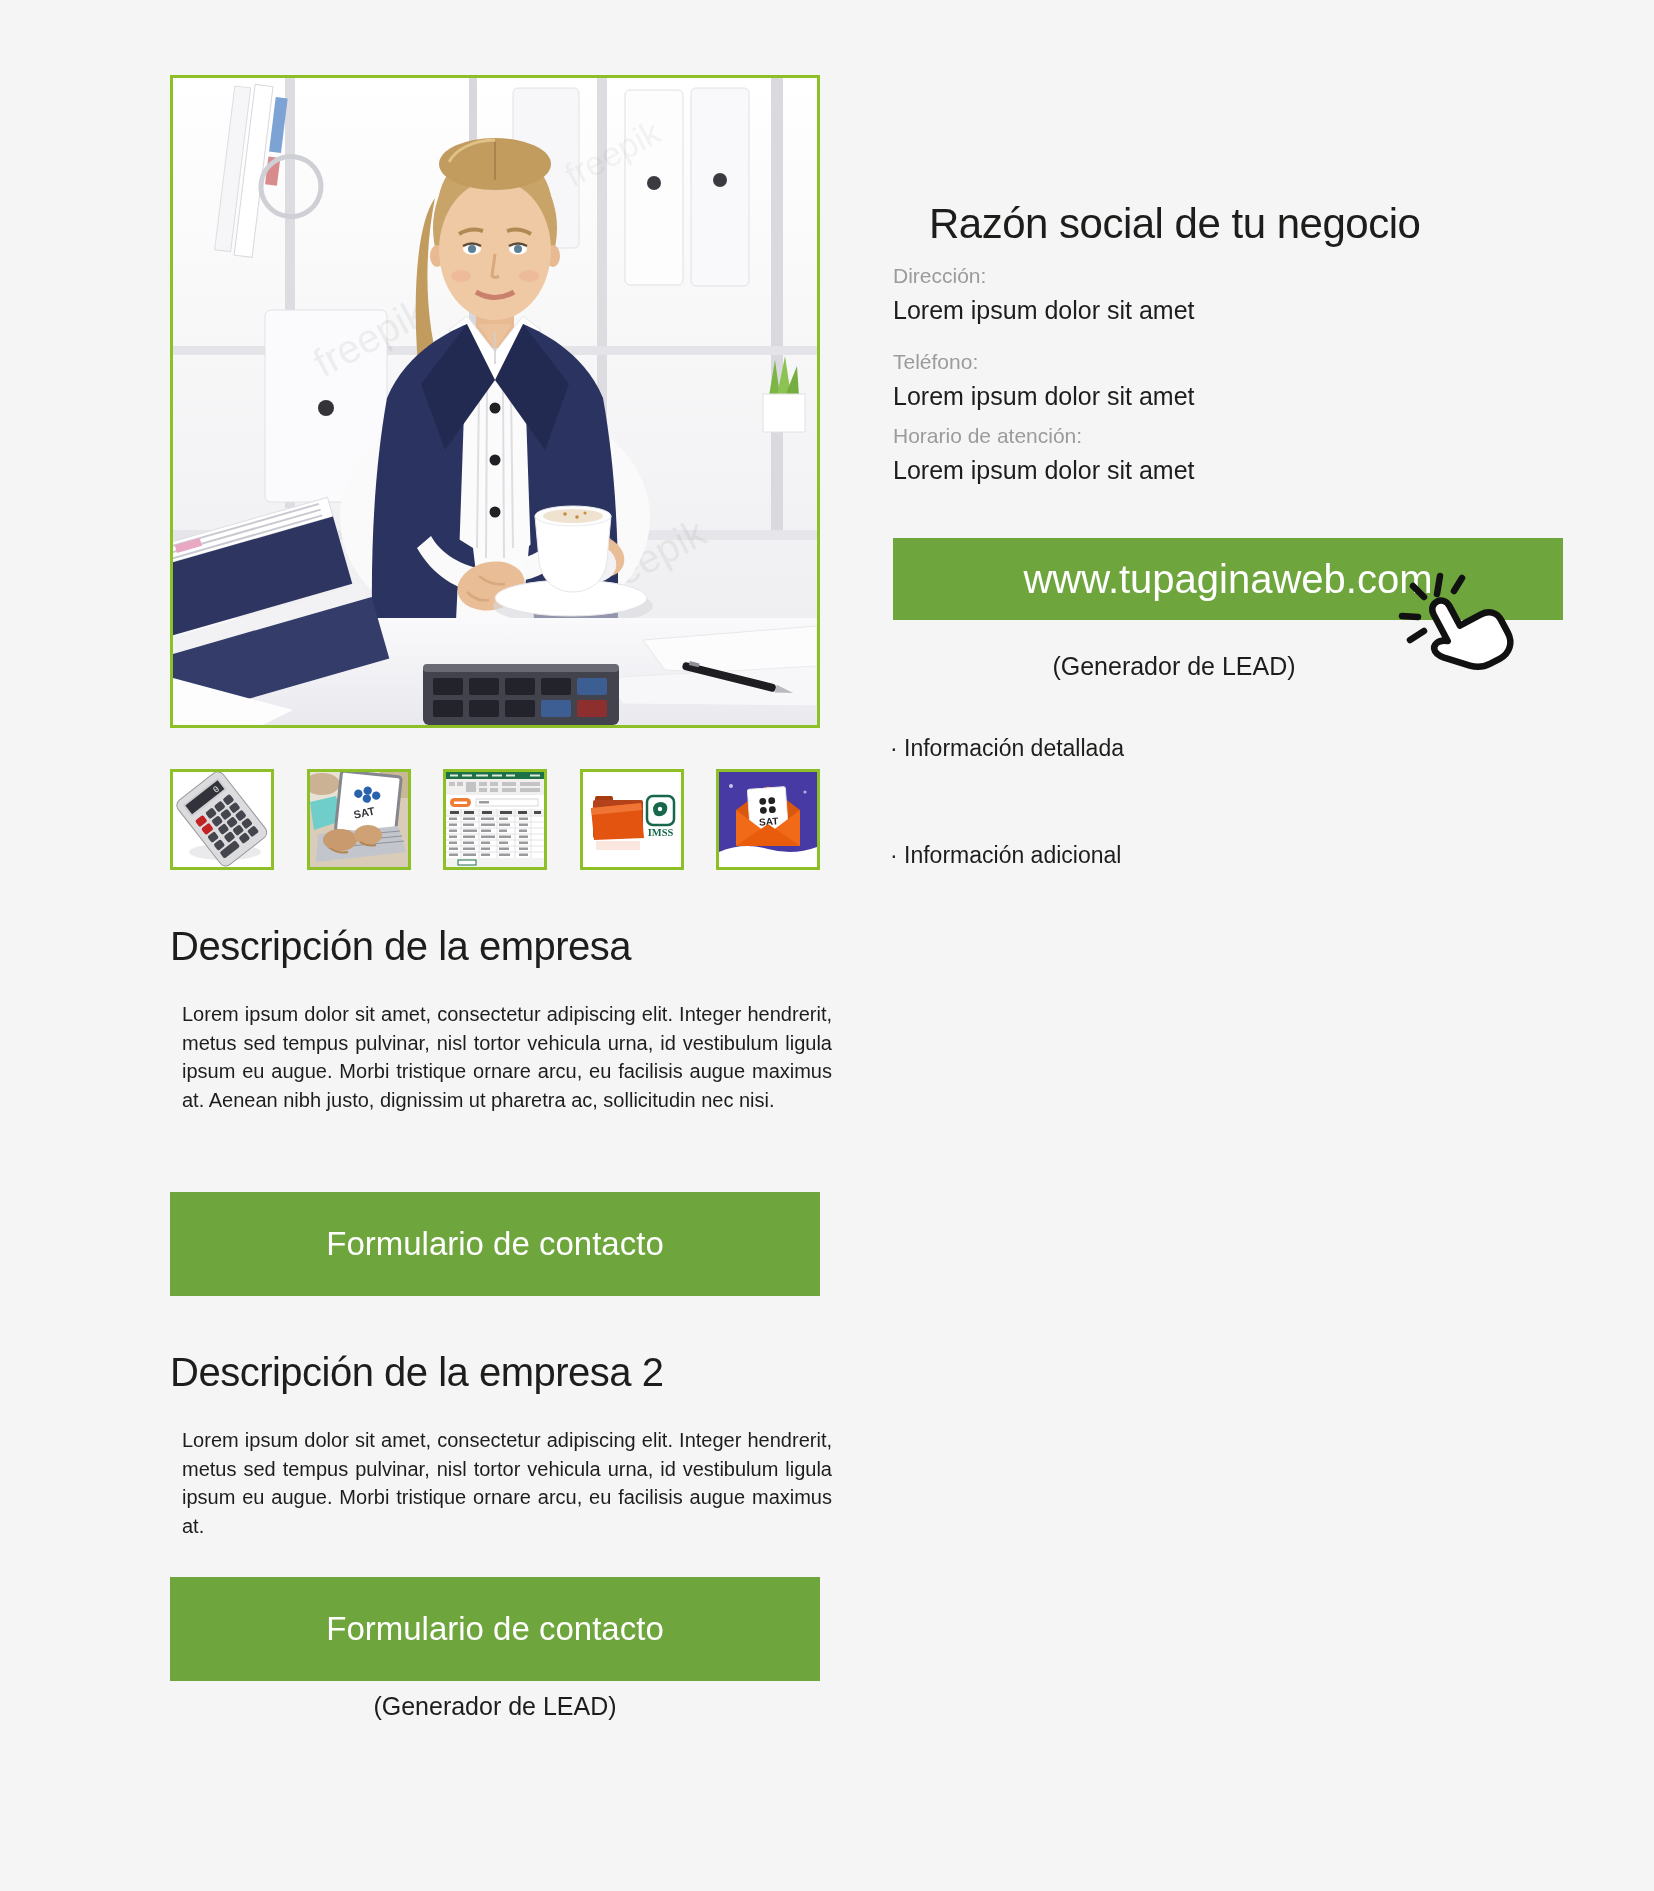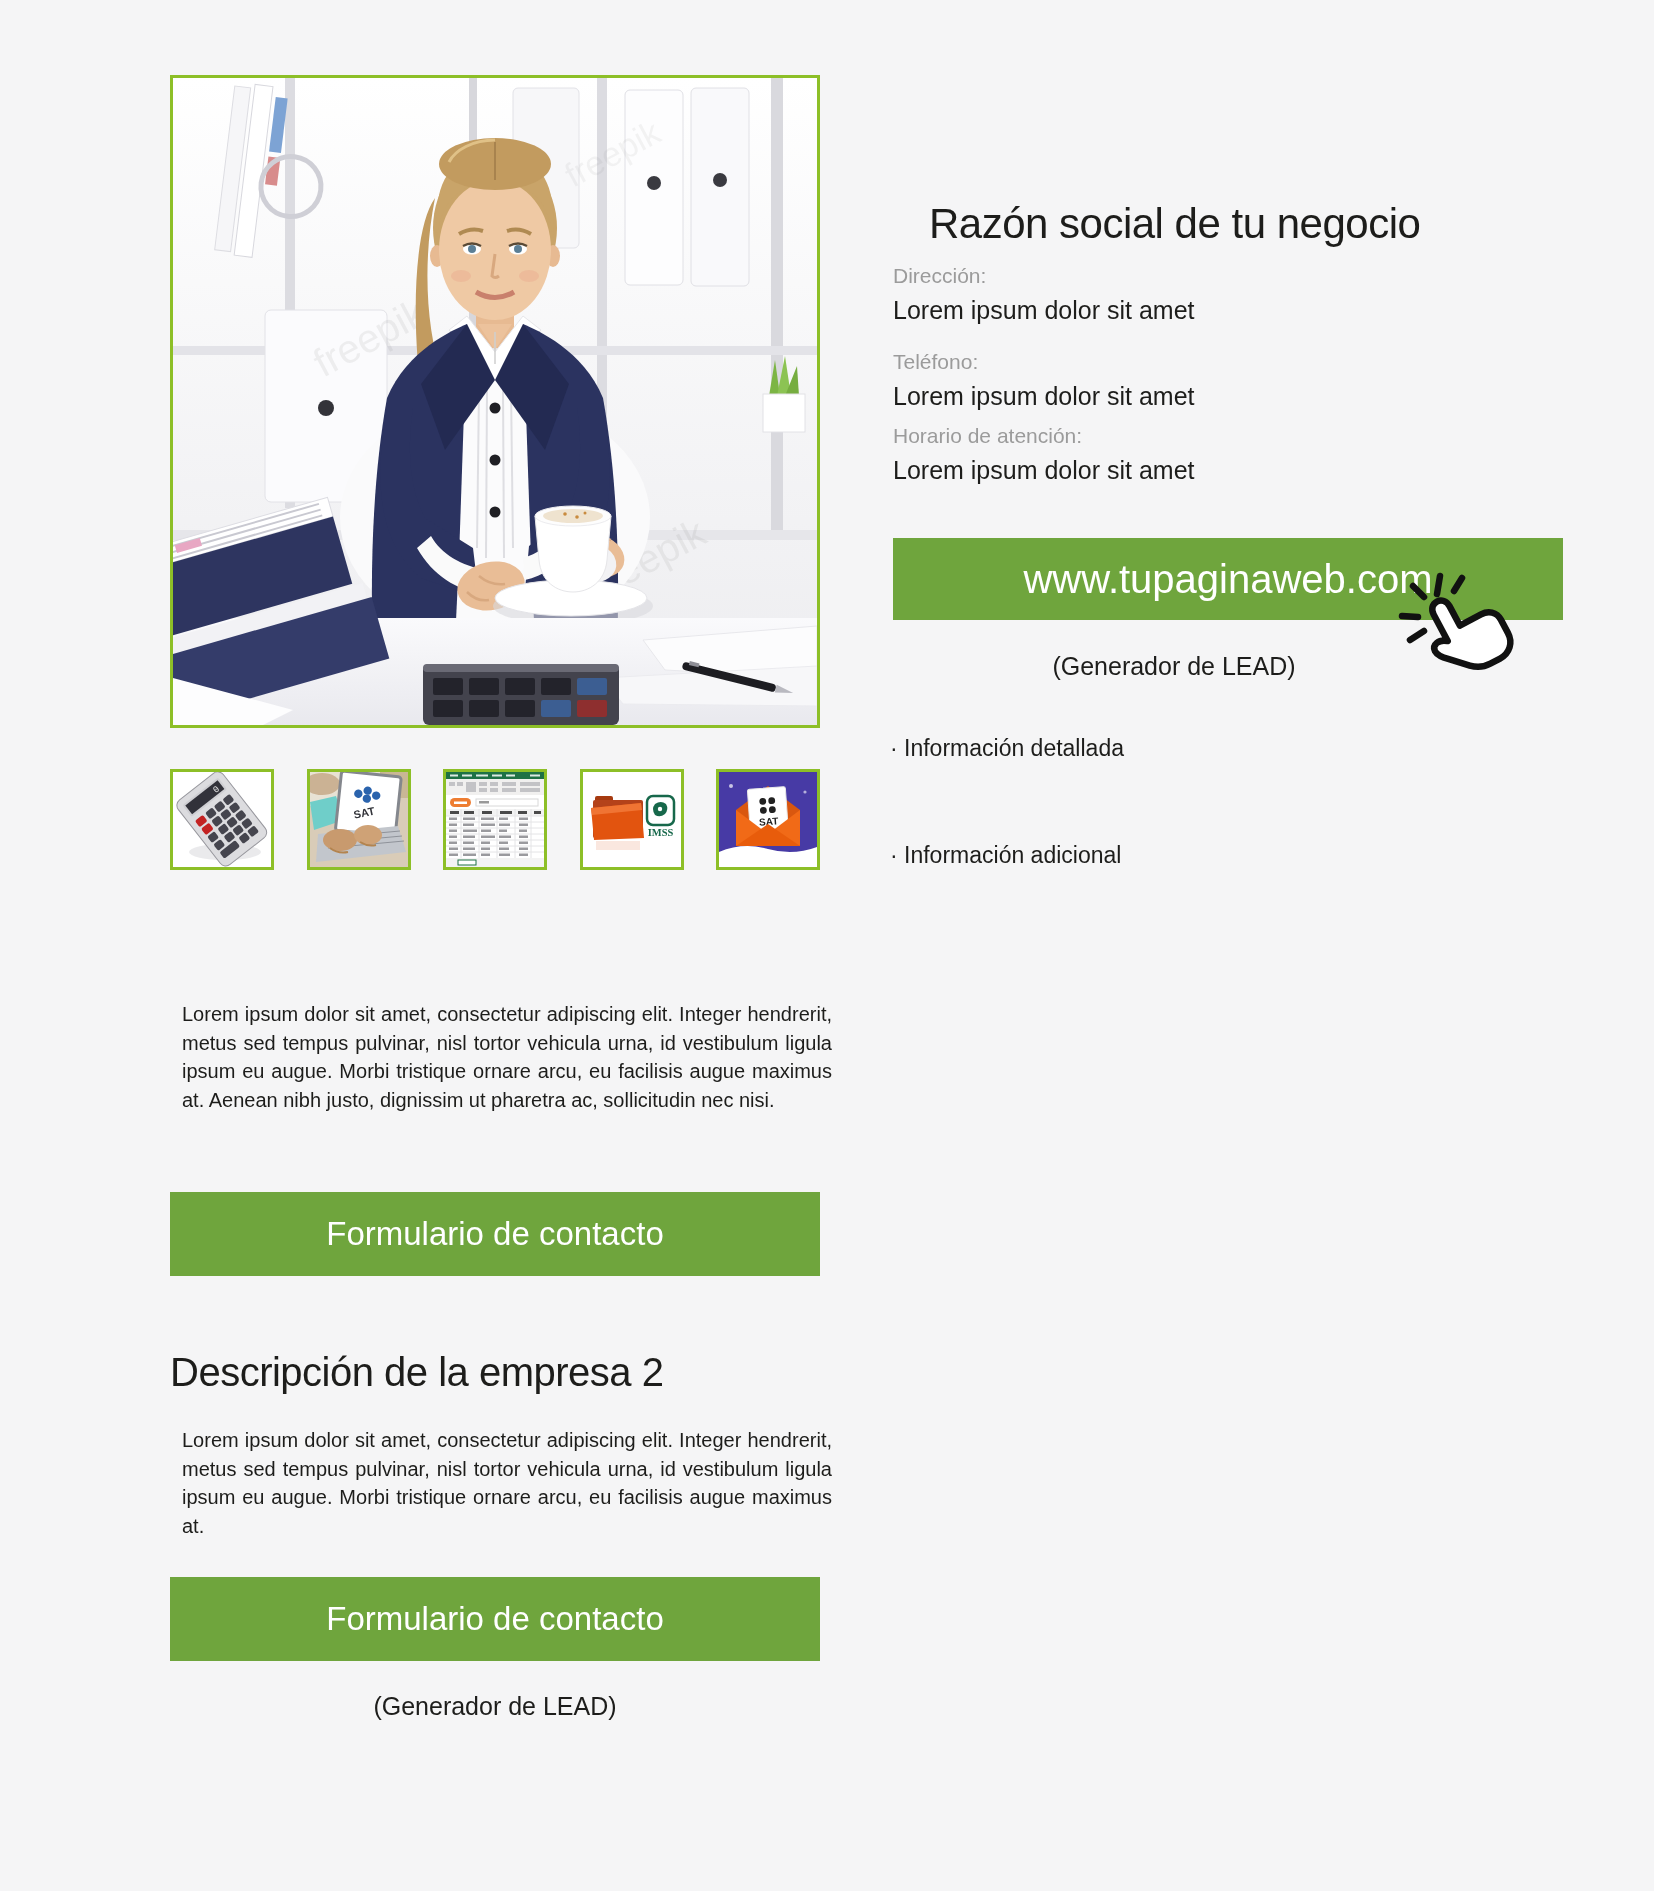--- a/index.html
+++ b/index.html
@@ -8,21 +8,21 @@
   
   .photo-frame{position:absolute;left:170px;top:75px;width:650px;height:653px;
                box-sizing:border-box;border:3px solid #8dbf27;background:#fff;}
   .photo-frame svg{display:block;}
   .thumbs{position:absolute;left:170px;top:769px;width:650px;display:flex;justify-content:space-between;}
   .thumb{width:104px;height:101px;box-sizing:border-box;border:3px solid #8dbf27;background:#fff;cursor:pointer;}
   .thumb svg{display:block;}
   .heading{position:absolute;left:170px;font-size:40px;font-weight:400;letter-spacing:-0.5px;color:#1d1d1b;white-space:nowrap;}
   .para{position:absolute;left:170px;width:650px;font-size:20px;line-height:28.5px;
         text-align:justify;color:#1d1d1b;margin-left:12px;}
-  .btn-green{position:absolute;left:170px;width:650px;height:84px;background:#6fa53d;border:none;
+  .btn-green{position:absolute;left:170px;width:650px;height:104px;background:#6fa53d;border:none;
              display:flex;align-items:center;justify-content:center;color:#fff;font-size:33px;
              font-family:"Liberation Sans",sans-serif;cursor:pointer;}
   .caption{position:absolute;font-size:25px;color:#1d1d1b;text-align:center;}
   
   .biz-title{position:absolute;left:893px;top:200px;font-size:42px;font-weight:400;letter-spacing:-0.5px;white-space:nowrap;margin-left:36px;}
   .field-label{position:absolute;left:893px;font-size:21px;color:#9b9b9b;white-space:nowrap;}
   .field-value{position:absolute;left:893px;font-size:25px;color:#1d1d1b;white-space:nowrap;}
   .web-btn{position:absolute;left:893px;top:538px;width:670px;height:82px;background:#6fa53d;border:none;
            display:flex;align-items:center;justify-content:center;color:#fff;font-size:40px;
            font-family:"Liberation Sans",sans-serif;cursor:pointer;}
@@ -386,20 +386,21 @@
           </g>
           <text x="49" y="53" font-size="10" font-weight="bold" fill="#222222" text-anchor="middle" font-family="Liberation Sans, sans-serif">SAT</text>
         </g>
         <polygon points="17,38 49,62 17,74" fill="#f16a17"></polygon>
         <polygon points="81,38 49,62 81,74" fill="#f16a17"></polygon>
         <polygon points="17,74 49,52 81,74" fill="#e85c0b"></polygon>
       </svg>
     </div>
   </div>
 
+  <div class="heading" style="top:924px;">Descripción de la empresa</div>
   <div class="para" style="top:1000px;">Lorem ipsum dolor sit amet, consectetur adipiscing elit. Integer hendrerit, metus sed tempus pulvinar, nisl tortor vehicula urna, id vestibulum ligula ipsum eu augue. Morbi tristique ornare arcu, eu facilisis augue maximus at. Aenean nibh justo, dignissim ut pharetra ac, sollicitudin nec nisi.</div>
   <button class="btn-green" style="top:1192px;">Formulario de contacto</button>
 
   <div class="heading" style="top:1350px;">Descripción de la empresa 2</div>
   <div class="para" style="top:1426px;">Lorem ipsum dolor sit amet, consectetur adipiscing elit. Integer hendrerit, metus sed tempus pulvinar, nisl tortor vehicula urna, id vestibulum ligula ipsum eu augue. Morbi tristique ornare arcu, eu facilisis augue maximus at.</div>
   <button class="btn-green" style="top:1577px;">Formulario de contacto</button>
   <div class="caption" style="left:170px;top:1692px;width:650px;">(Generador de LEAD)</div>
 
   <div class="biz-title">Razón social de tu negocio</div>
 

